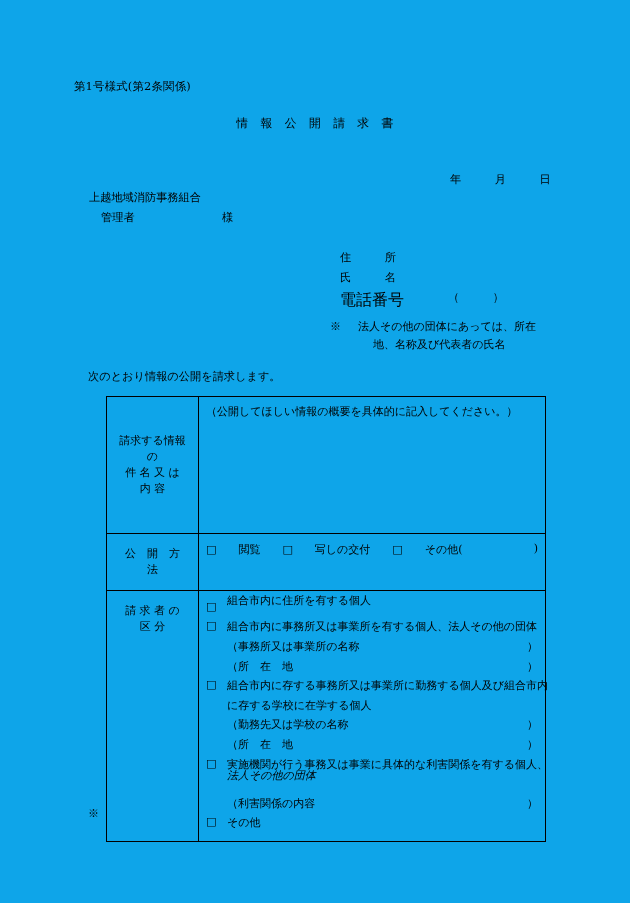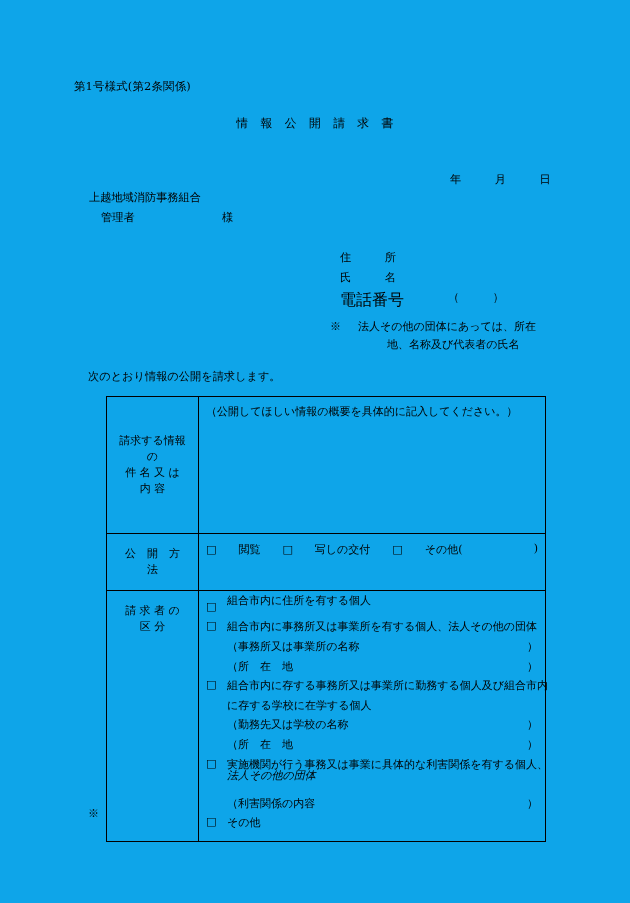--- a/index.html
+++ b/index.html
@@ -69,21 +69,21 @@
 
   
   #applicant-address-label { left: 340px; top: 252px; font-size: 11.2px; }
   #applicant-name-label    { left: 340px; top: 272px; font-size: 11.2px; }
   #applicant-phone-label   { left: 340px; top: 292px; font-size: 16px; }
   #applicant-phone-paren   { left: 448px; top: 292px; font-size: 11.2px; }
 
   
   #corp-note-mark { left: 330px; top: 321px; font-size: 11px; }
   #corp-note-l1   { left: 358px; top: 321px; font-size: 11px; }
-  #corp-note-l2   { left: 387px; top: 339px; font-size: 11px; }
+  #corp-note-l2   { left: 373px; top: 339px; font-size: 11px; }
 
   
   #lead-sentence {
     left: 88px;
     top: 371px;
     font-size: 11.2px;
   }
 
   
   #request-table {

